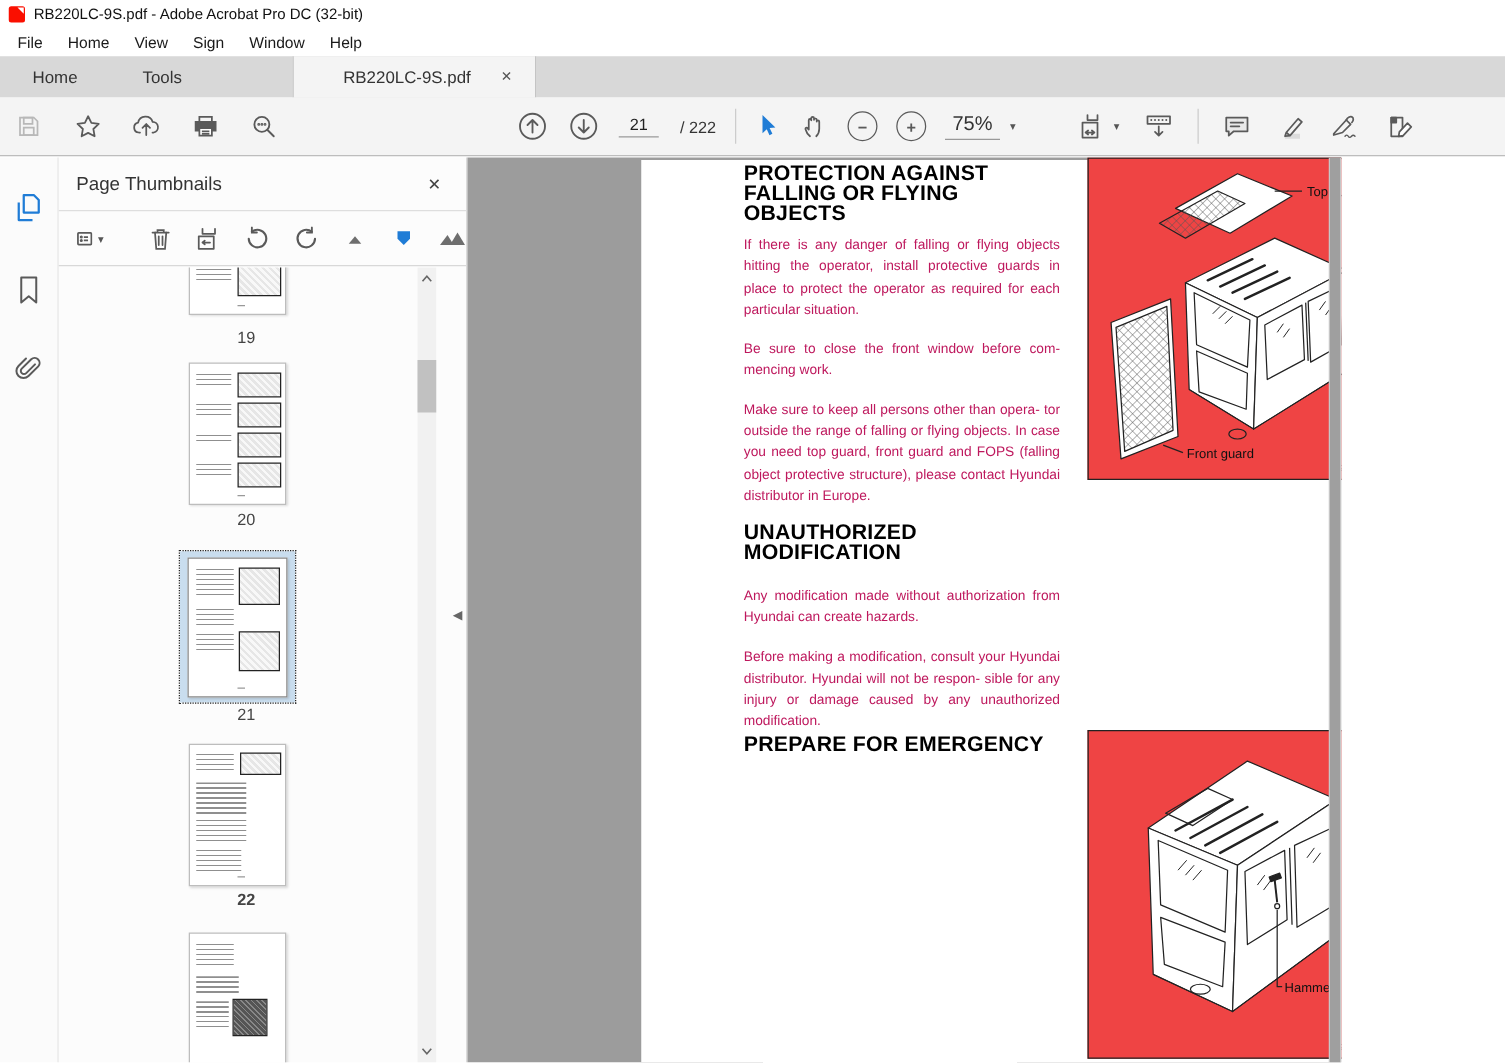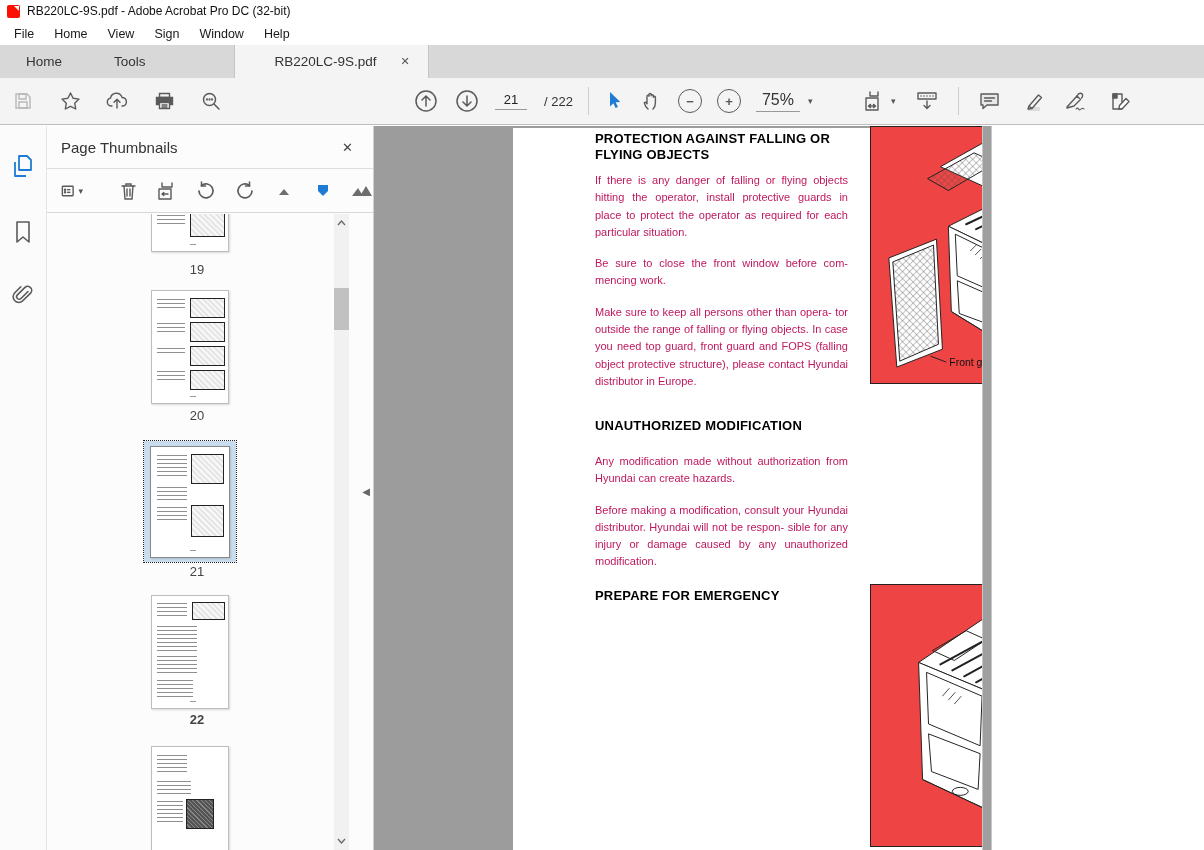--- a/index.html
+++ b/index.html
@@ -33,21 +33,21 @@
   .circle-btn { width:24px; height:24px; border:1.6px solid #5a5a5a; border-radius:50%; display:flex; align-items:center; justify-content:center; font-size:13px; color:#5a5a5a; font-weight:bold; }
   .page-input { width:32px; border:none; border-bottom:1px solid #999; background:transparent; text-align:center; font-size:13px; font-family:inherit; color:#222; padding-bottom:2px; }
   .page-total { font-size:13px; color:#333; margin-left:2px; }
   .zoom-box { display:flex; align-items:center; gap:8px; }
   .zoom-value { font-size:16px; color:#333; border-bottom:1px solid #999; padding:0 6px 2px 6px; }
   .caret { font-size:9px; color:#555; }
   svg.icon { display:block; }
   svg.icon * { vector-effect:non-scaling-stroke; }
 
   
-  .main { position:absolute; top:126px; left:0; width:992px; height:724px; display:flex; }
+  .main { position:absolute; top:126px; left:0; width:1073px; height:724px; display:flex; }
 
   .rail { width:47px; background:#fbfbfb; border-right:1px solid #e4e4e4; display:flex; flex-direction:column; align-items:center; padding-top:28px; gap:40px; flex:0 0 auto; }
 
   .panel { width:327px; background:#fcfcfc; position:relative; flex:0 0 auto; border-right:1px solid #cfcfcf; }
   .panel-header { height:43px; display:flex; align-items:center; padding:0 16px 0 14px; border-bottom:1px solid #dedede; }
   .panel-title { flex:1; font-size:15px; color:#333; }
   .panel-close { font-size:13px; color:#444; padding:2px 4px; }
   .panel-toolbar { height:44px; display:flex; align-items:center; gap:17px; padding-left:14px; border-bottom:1px solid #d8d8d8; }
 
   .thumbs { position:absolute; left:0; top:88px; width:300px; bottom:0; overflow:hidden; }
@@ -67,21 +67,21 @@
   
   .docpane { flex:1; background:#9c9c9c; position:relative; overflow:hidden; }
   .page { position:absolute; left:139px; top:2px; width:680px; height:722px; background:#fff; }
   .doc-scrollbar { position:absolute; right:0; top:0; width:10px; height:100%; background:#c6c6c6; }
   .doc-scroll-thumb { position:absolute; left:1px; width:8px; top:0; height:100%; background:#9f9f9f; }
 
   .text-col { position:absolute; left:82px; width:253px; }
   .sec1 { top:3px; }
   .sec2 { top:290px; }
   .sec3 { top:460px; }
-  .doc-h { font-size:13px; font-weight:bold; color:#000; line-height:16px; letter-spacing:0.2px; margin-bottom:9px; }
+  .doc-h { font-size:17px; font-weight:bold; color:#000; line-height:16px; letter-spacing:0.2px; margin-bottom:9px; }
   .sec2 .doc-h, .sec3 .doc-h { margin-bottom:19px; }
   .doc-p { font-size:11px; line-height:17.3px; text-align:justify; color:#be185d; margin-bottom:14px; }
 
   .figure { position:absolute; left:357px; width:243px; border:1px solid #222; background:#ef4444; }
   .fig1 { top:-2px; height:258px; }
   .fig2 { top:456px; height:263px; }
   .figure svg { width:100%; height:100%; display:block; }
   .figure text { font-family:"Liberation Sans", sans-serif; fill:#111; }
   .fig-label { font-size:10.5px; }
   .fig-code { font-size:6.8px; }

